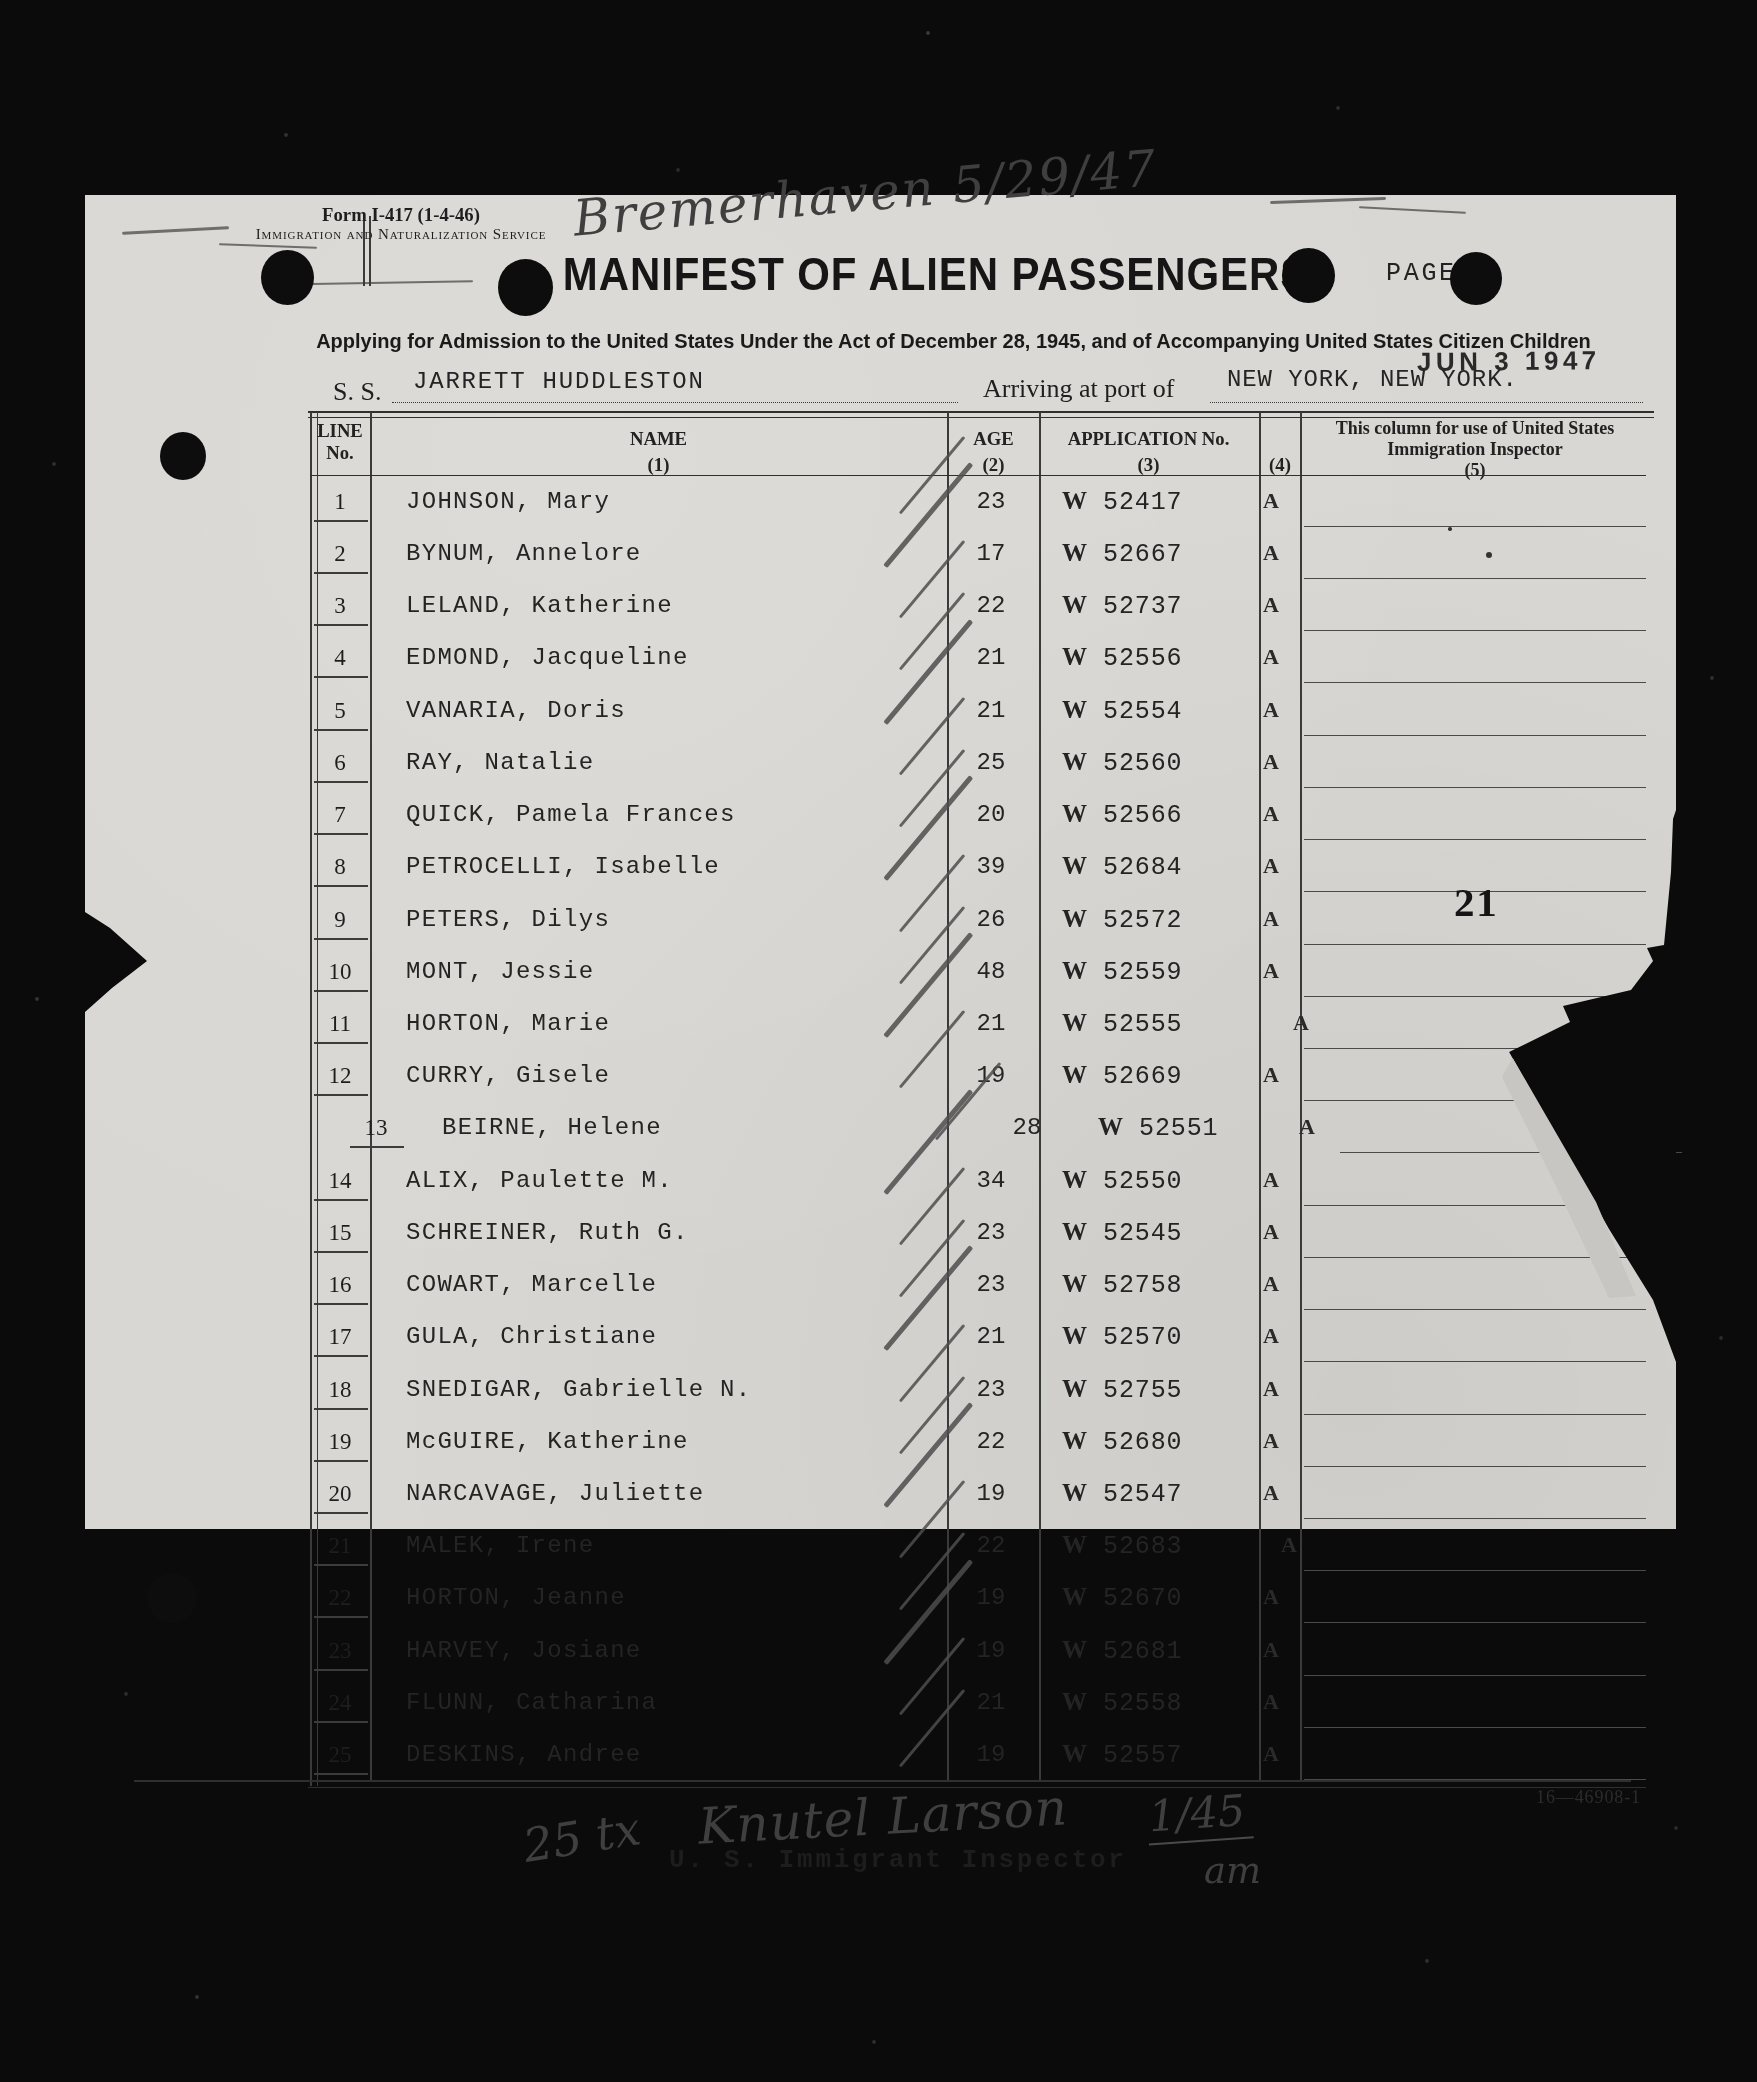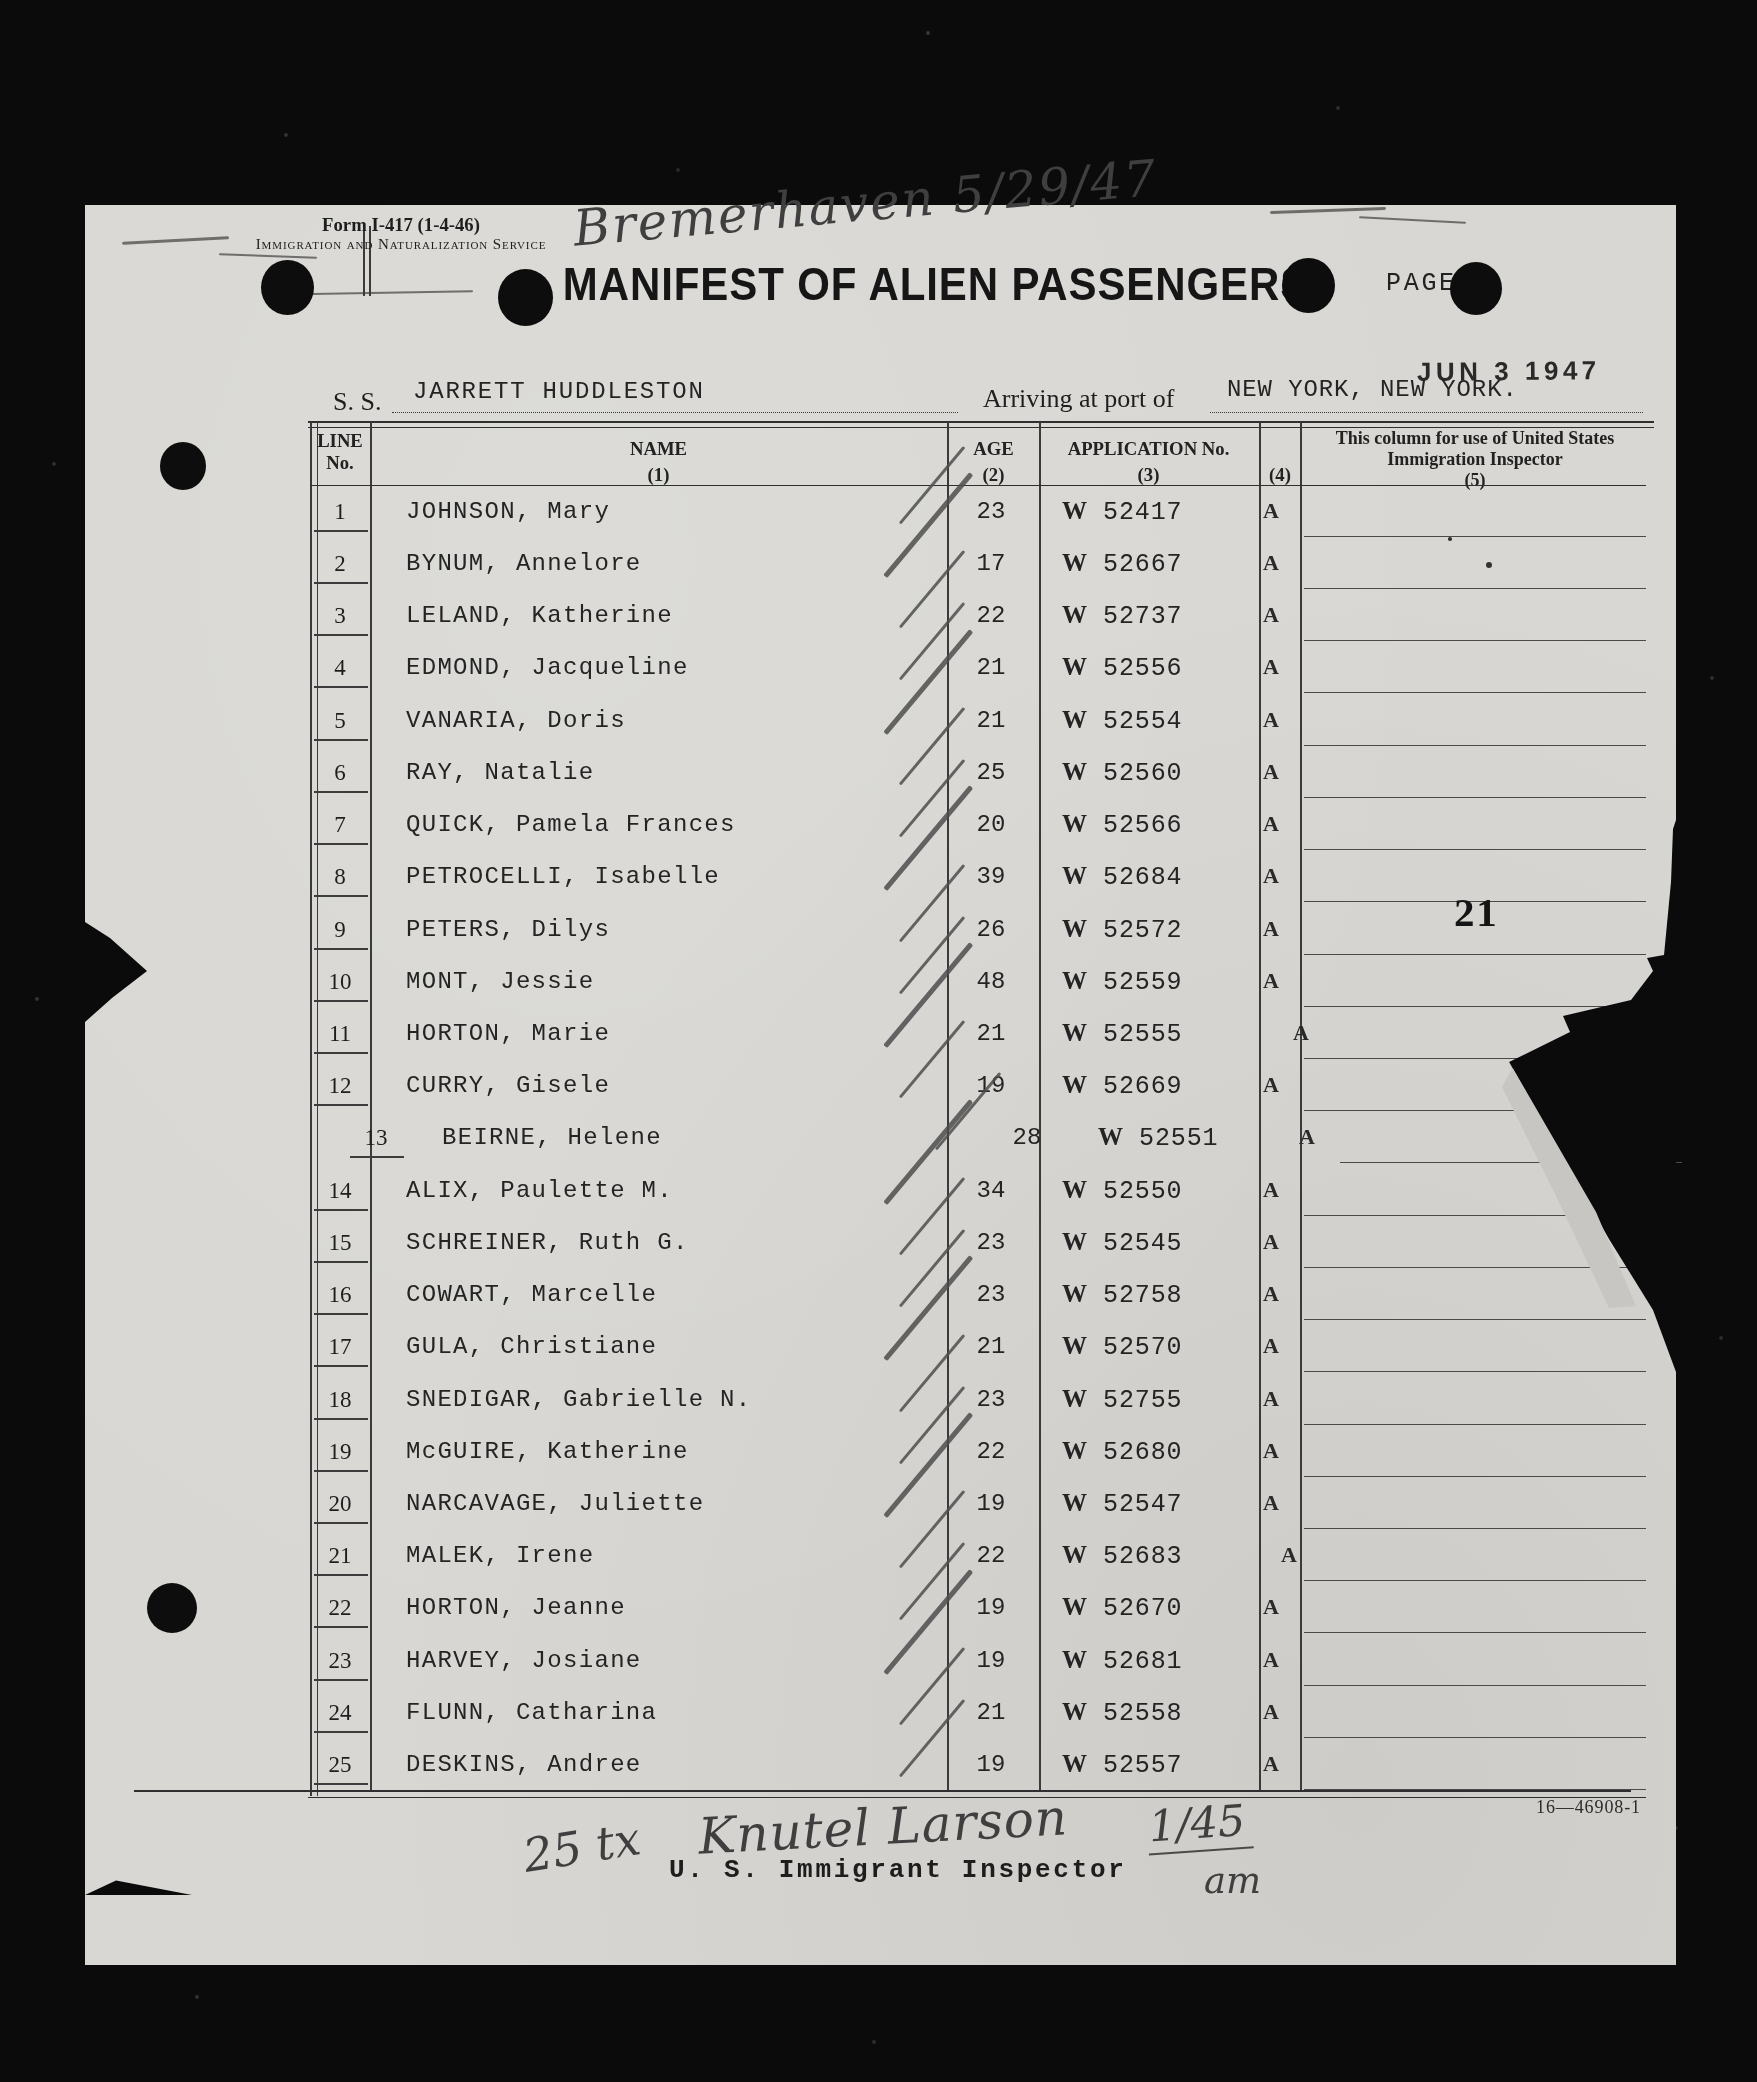--- a/index.html
+++ b/index.html
@@ -4,21 +4,21 @@
 <style>
   html,body{margin:0;padding:0;background:#000;}
   .scan{position:relative;width:1757px;height:2083px;background:#0b0b0b;overflow:hidden;
         font-family:"Liberation Serif",serif;}
   .speck{position:absolute;width:1.8px;height:1.8px;background:transparent;border-radius:50%;
     box-shadow:927px 32px 0 0.9px #3a3a3a, 1337px 107px 0 0.9px #2e2e2e, 285px 134px 0 0.9px #333,
     677px 169px 0 0.9px #2b2b2b, 1608px 267px 0 0.9px #323232, 53px 463px 0 0.9px #2f2f2f,
     36px 998px 0 0.9px #343434, 1711px 677px 0 0.9px #303030, 1720px 1337px 0 0.9px #2c2c2c,
     196px 1996px 0 0.9px #333, 873px 2041px 0 0.9px #2e2e2e, 1426px 1960px 0 0.9px #303030,
     1675px 1827px 0 0.9px #2a2a2a, 125px 1693px 0 0.9px #2d2d2d;}
-  .paper{position:absolute;left:85px;top:205px;width:1591px;height:1760px;
+  .paper{position:absolute;left:85px;top:195px;width:1591px;height:1334px;
     background:
       radial-gradient(ellipse at 30% 20%, rgba(255,255,255,.10), rgba(0,0,0,0) 60%),
       radial-gradient(ellipse at 80% 90%, rgba(0,0,0,.05), rgba(0,0,0,0) 55%),
       #d8d7d3;
     color:#1e1e1e;}
   .abs{position:absolute;}
   .serif{font-family:"Liberation Serif",serif;}
   .sans{font-family:"Liberation Sans",sans-serif;}
   .mono{font-family:"Liberation Mono","DejaVu Sans Mono",monospace;}
   .hand{font-family:"DejaVu Serif",serif;font-style:italic;color:#3f3f3f;}
@@ -93,20 +93,21 @@
     <div class="abs formhead serif">
       <div class="l1">Form I-417 (1-4-46)</div>
       <div class="l3">Immigration and Naturalization Service</div>
     </div>
 
     <div class="abs hand hw-port">Bremerhaven 5/29/47</div>
 
     <div class="abs title sans">MANIFEST OF ALIEN PASSENGERS</div>
     <div class="abs pagelabel mono">PAGE</div>
 
+    <div class="abs subtitle sans">Applying for Admission to the United States Under the Act of December 28, 1945, and of Accompanying United States Citizen Children</div>
 
     <div class="abs datestamp">JUN 3  1947</div>
 
     <div class="abs ssline serif">S. S.</div>
     <div class="abs shipname mono">JARRETT HUDDLESTON</div>
     <div class="abs dots" style="left:307px;top:207px;width:566px;"></div>
     <div class="abs arrivlabel serif">Arriving at port of</div>
     <div class="abs portname mono">NEW YORK, NEW YORK.</div>
     <div class="abs dots" style="left:1125px;top:207px;width:433px;"></div>
 

